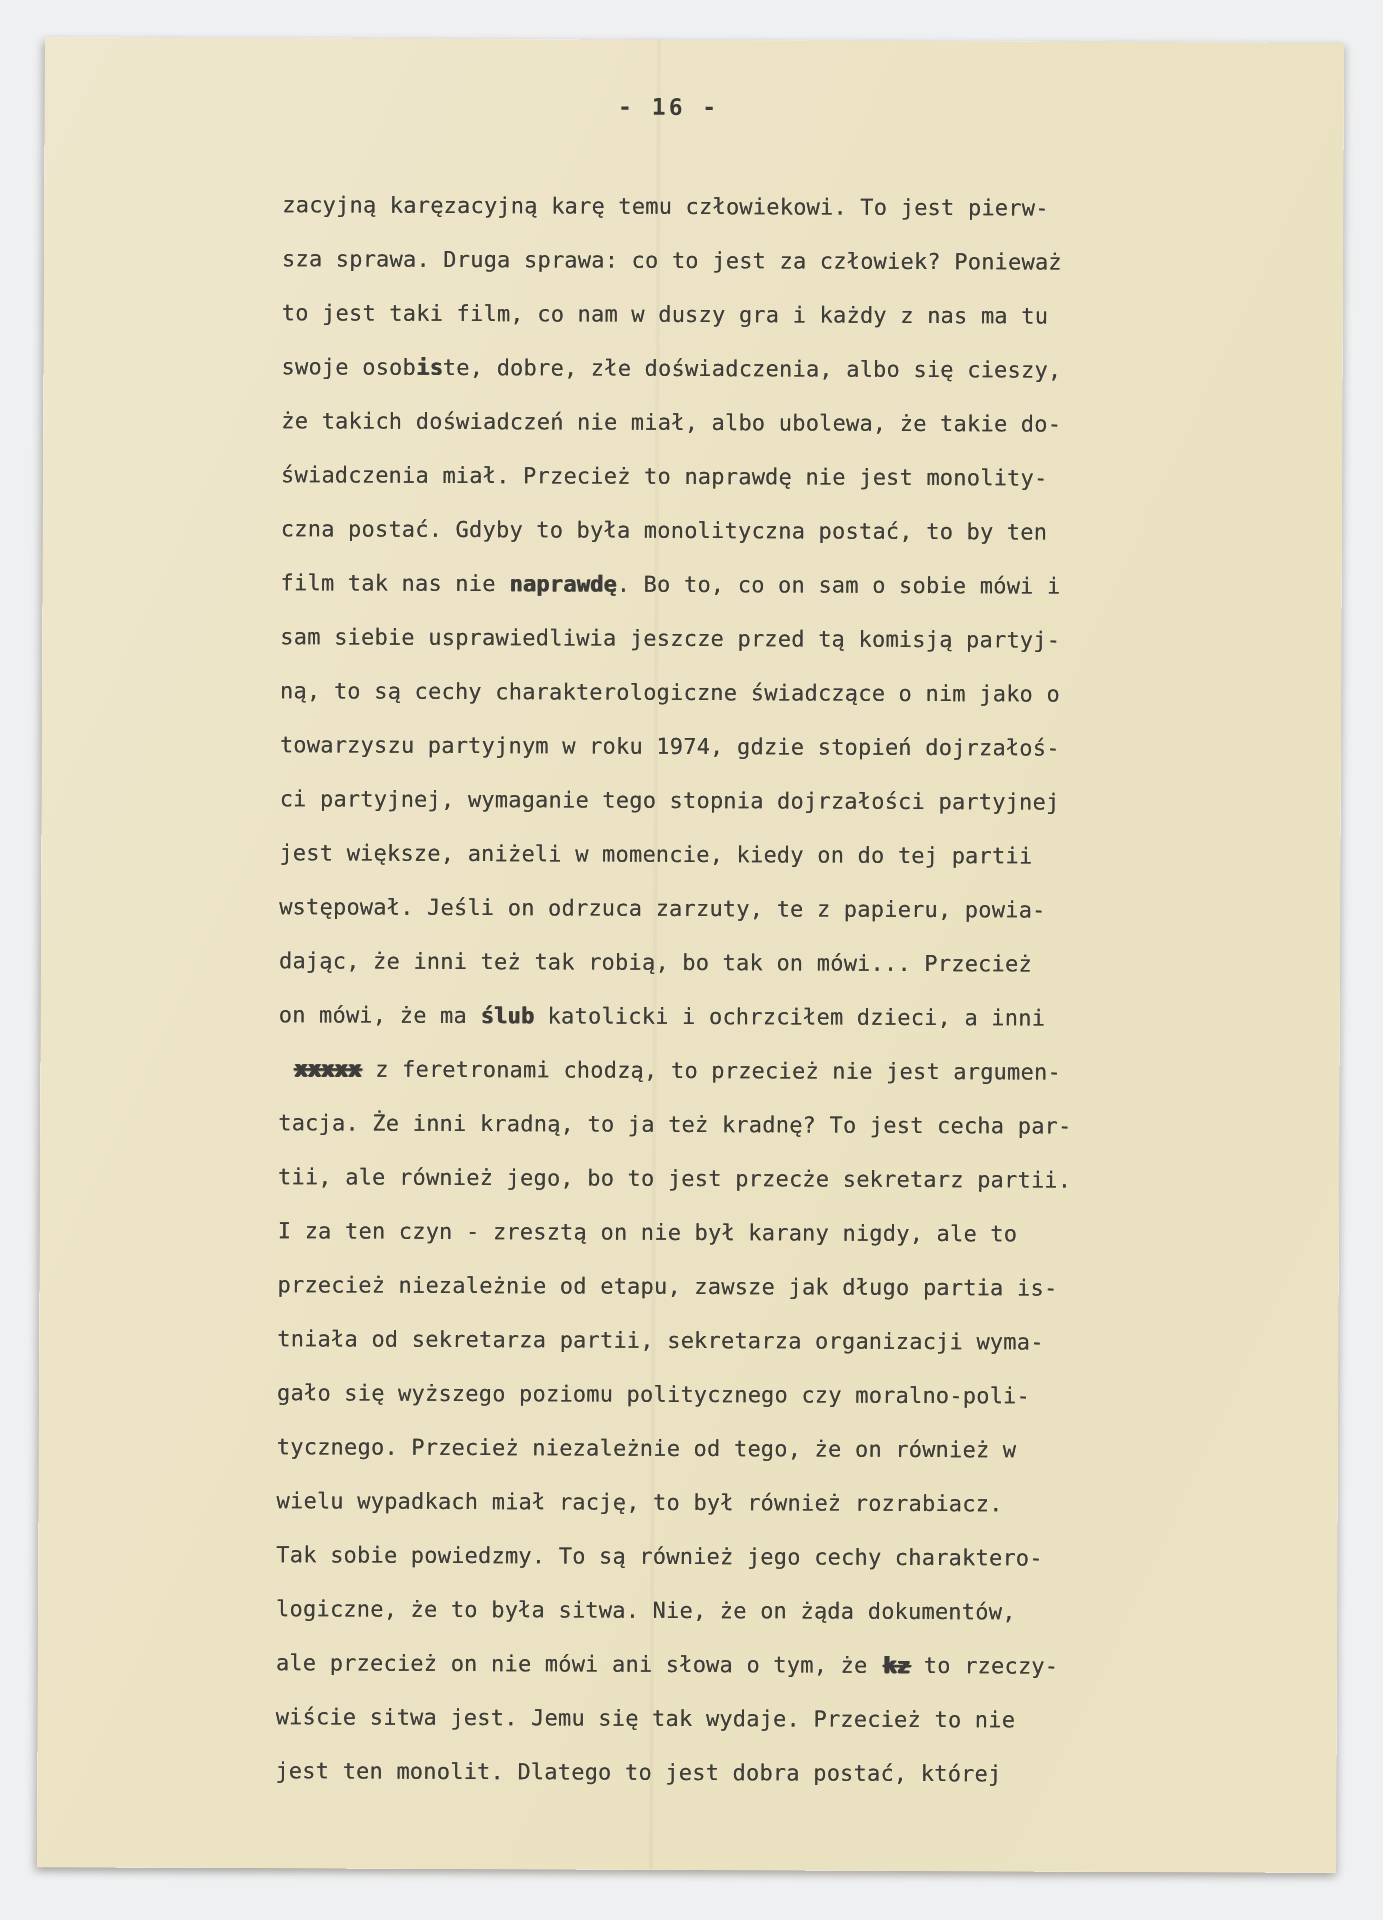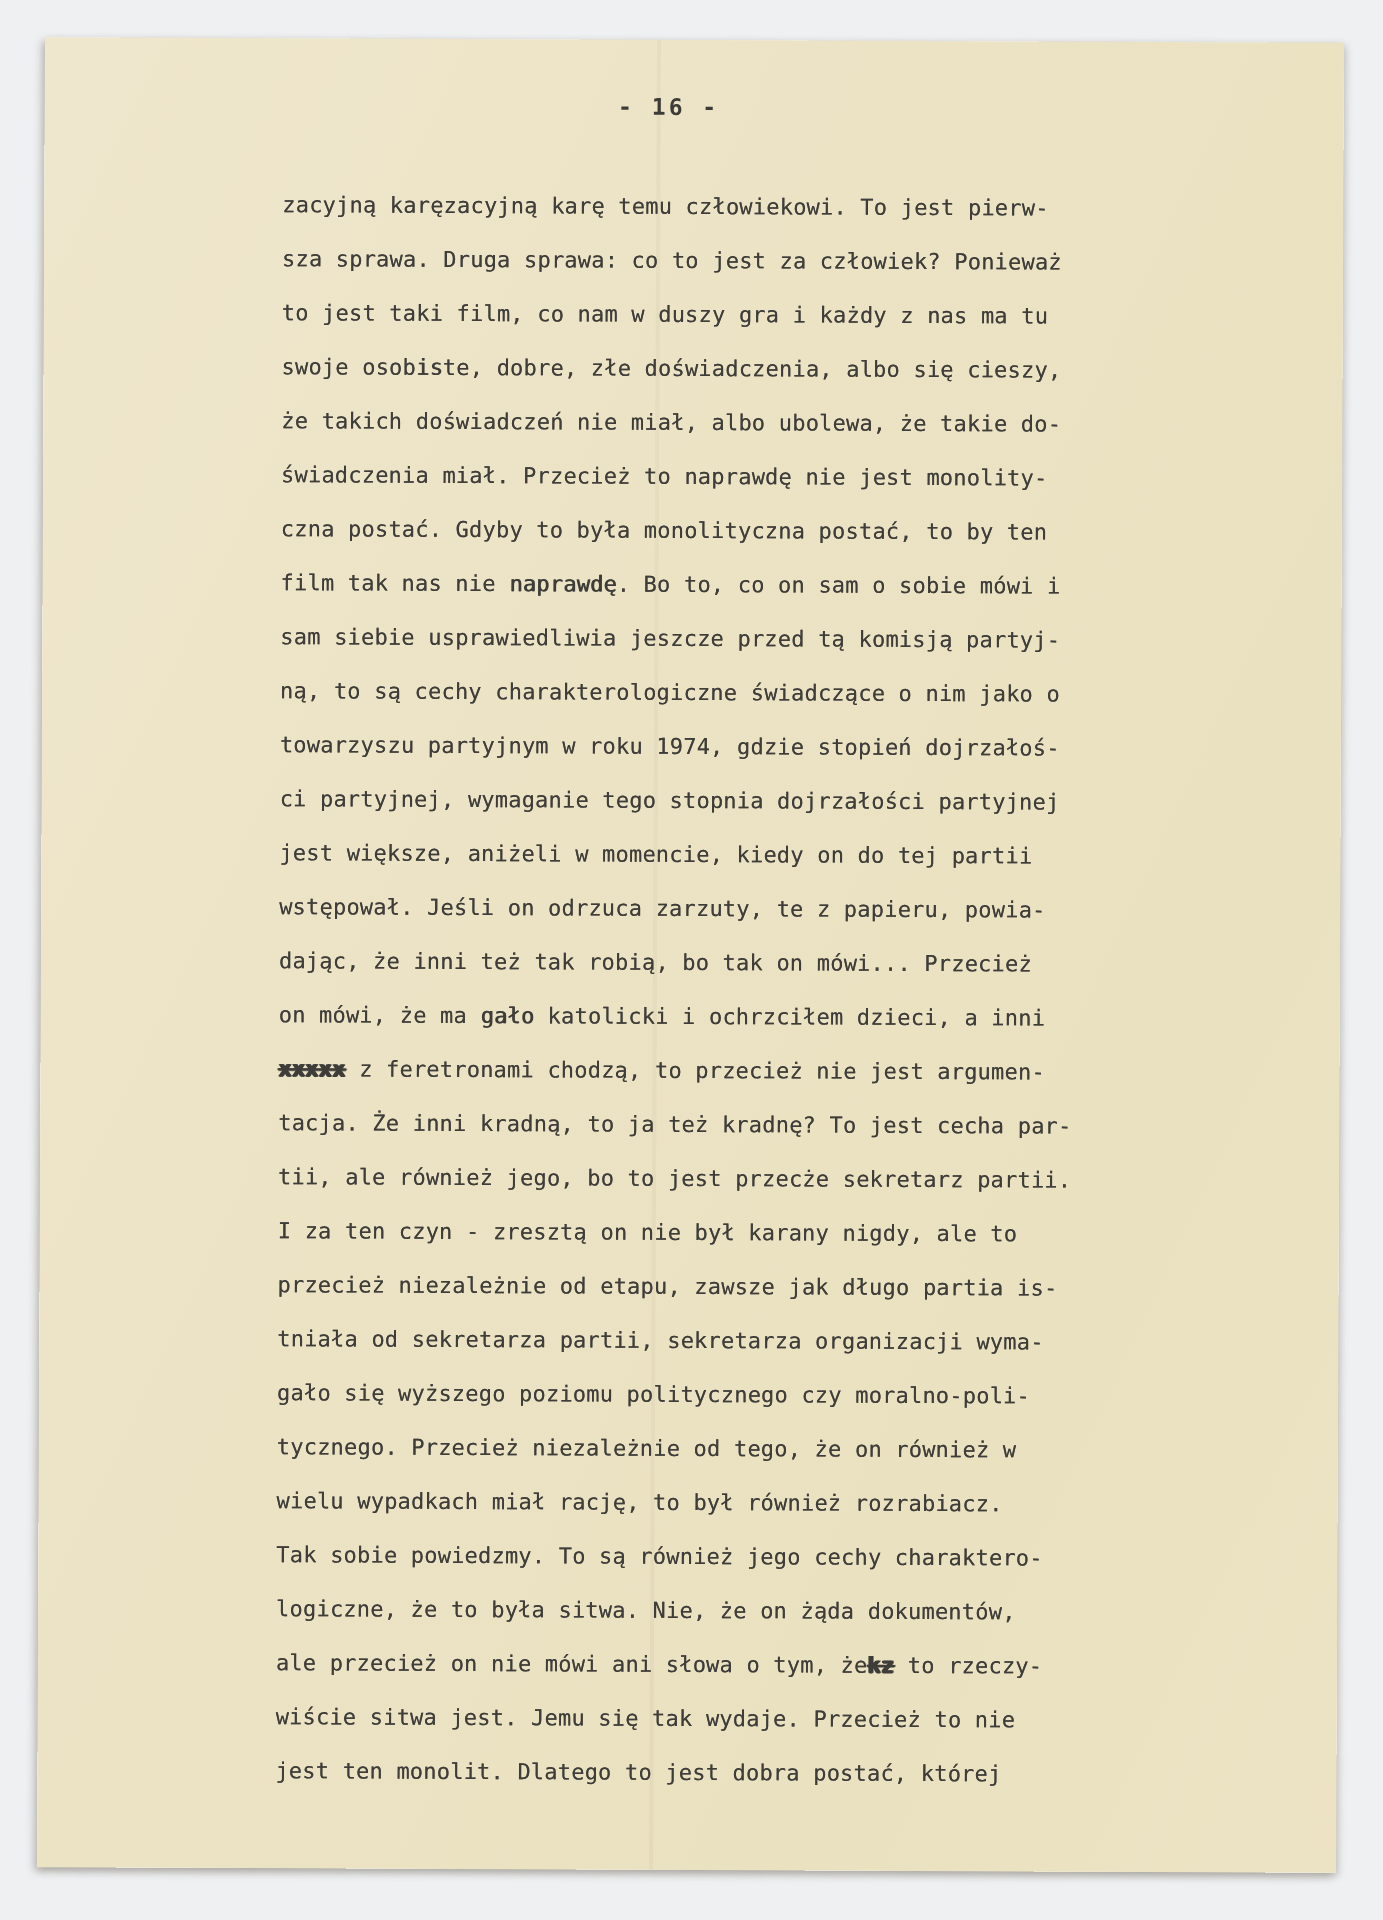--- a/index.html
+++ b/index.html
@@ -25,27 +25,28 @@
     color:#3d3c38;letter-spacing:3px;font-weight:bold;
   }
   .text-block{
     position:absolute;left:238px;top:140px;width:800px;
     font-size:22px;line-height:54px;color:#3e3d39;
     letter-spacing:0.2px;white-space:nowrap;
     text-shadow:0 0 0.4px rgba(62,61,57,0.75);
   }
   .line{height:54px;}
   .ot{ 
-    font-weight:normal;
+    font-weight:bold;
     text-shadow:0.8px 0 0 currentColor;
   }
   .xout{ 
     font-weight:bold;
     text-decoration:line-through;
     text-shadow:1px 0 0 currentColor,-1px 0 0 currentColor,0 0.6px 0 currentColor;
+    margin-left:16px;
   }
 </style>
 </head>
 <body>
 
 <div class="paper">
   <div class="crease"></div>
   <div class="page-number">- 16 -</div>
   <div class="text-block">
       <div class="line">zacyjną karęzacyjną karę temu człowiekowi. To jest pierw-</div>
@@ -56,21 +57,21 @@
       <div class="line">świadczenia miał. Przecież to naprawdę nie jest monolity-</div>
       <div class="line">czna postać. Gdyby to była monolityczna postać, to by ten</div>
       <div class="line">film tak nas nie <span class="ot">naprawdę</span>. Bo to, co on sam o sobie mówi i</div>
       <div class="line">sam siebie usprawiedliwia jeszcze przed tą komisją partyj-</div>
       <div class="line">ną, to są cechy charakterologiczne świadczące o nim jako o</div>
       <div class="line">towarzyszu partyjnym w roku 1974, gdzie stopień dojrzałoś-</div>
       <div class="line">ci partyjnej, wymaganie tego stopnia dojrzałości partyjnej</div>
       <div class="line">jest większe, aniżeli w momencie, kiedy on do tej partii</div>
       <div class="line">wstępował. Jeśli on odrzuca zarzuty, te z papieru, powia-</div>
       <div class="line">dając, że inni też tak robią, bo tak on mówi... Przecież</div>
-      <div class="line">on mówi, że ma <span class="ot">gało</span> katolicki i ochrzciłem dzieci, a inni</div>
+      <div class="line">on mówi, że ma <span class="ot">ślub</span> katolicki i ochrzciłem dzieci, a inni</div>
       <div class="line"><span class="xout">xxxxx</span> z feretronami chodzą, to przecież nie jest argumen-</div>
       <div class="line">tacja. Że inni kradną, to ja też kradnę? To jest cecha par-</div>
       <div class="line">tii, ale również jego, bo to jest przecże sekretarz partii.</div>
       <div class="line">I za ten czyn - zresztą on nie był karany nigdy, ale to</div>
       <div class="line">przecież niezależnie od etapu, zawsze jak długo partia is-</div>
       <div class="line">tniała od sekretarza partii, sekretarza organizacji wyma-</div>
       <div class="line">gało się wyższego poziomu politycznego czy moralno-poli-</div>
       <div class="line">tycznego. Przecież niezależnie od tego, że on również w</div>
       <div class="line">wielu wypadkach miał rację, to był również rozrabiacz.</div>
       <div class="line">Tak sobie powiedzmy. To są również jego cechy charaktero-</div>

